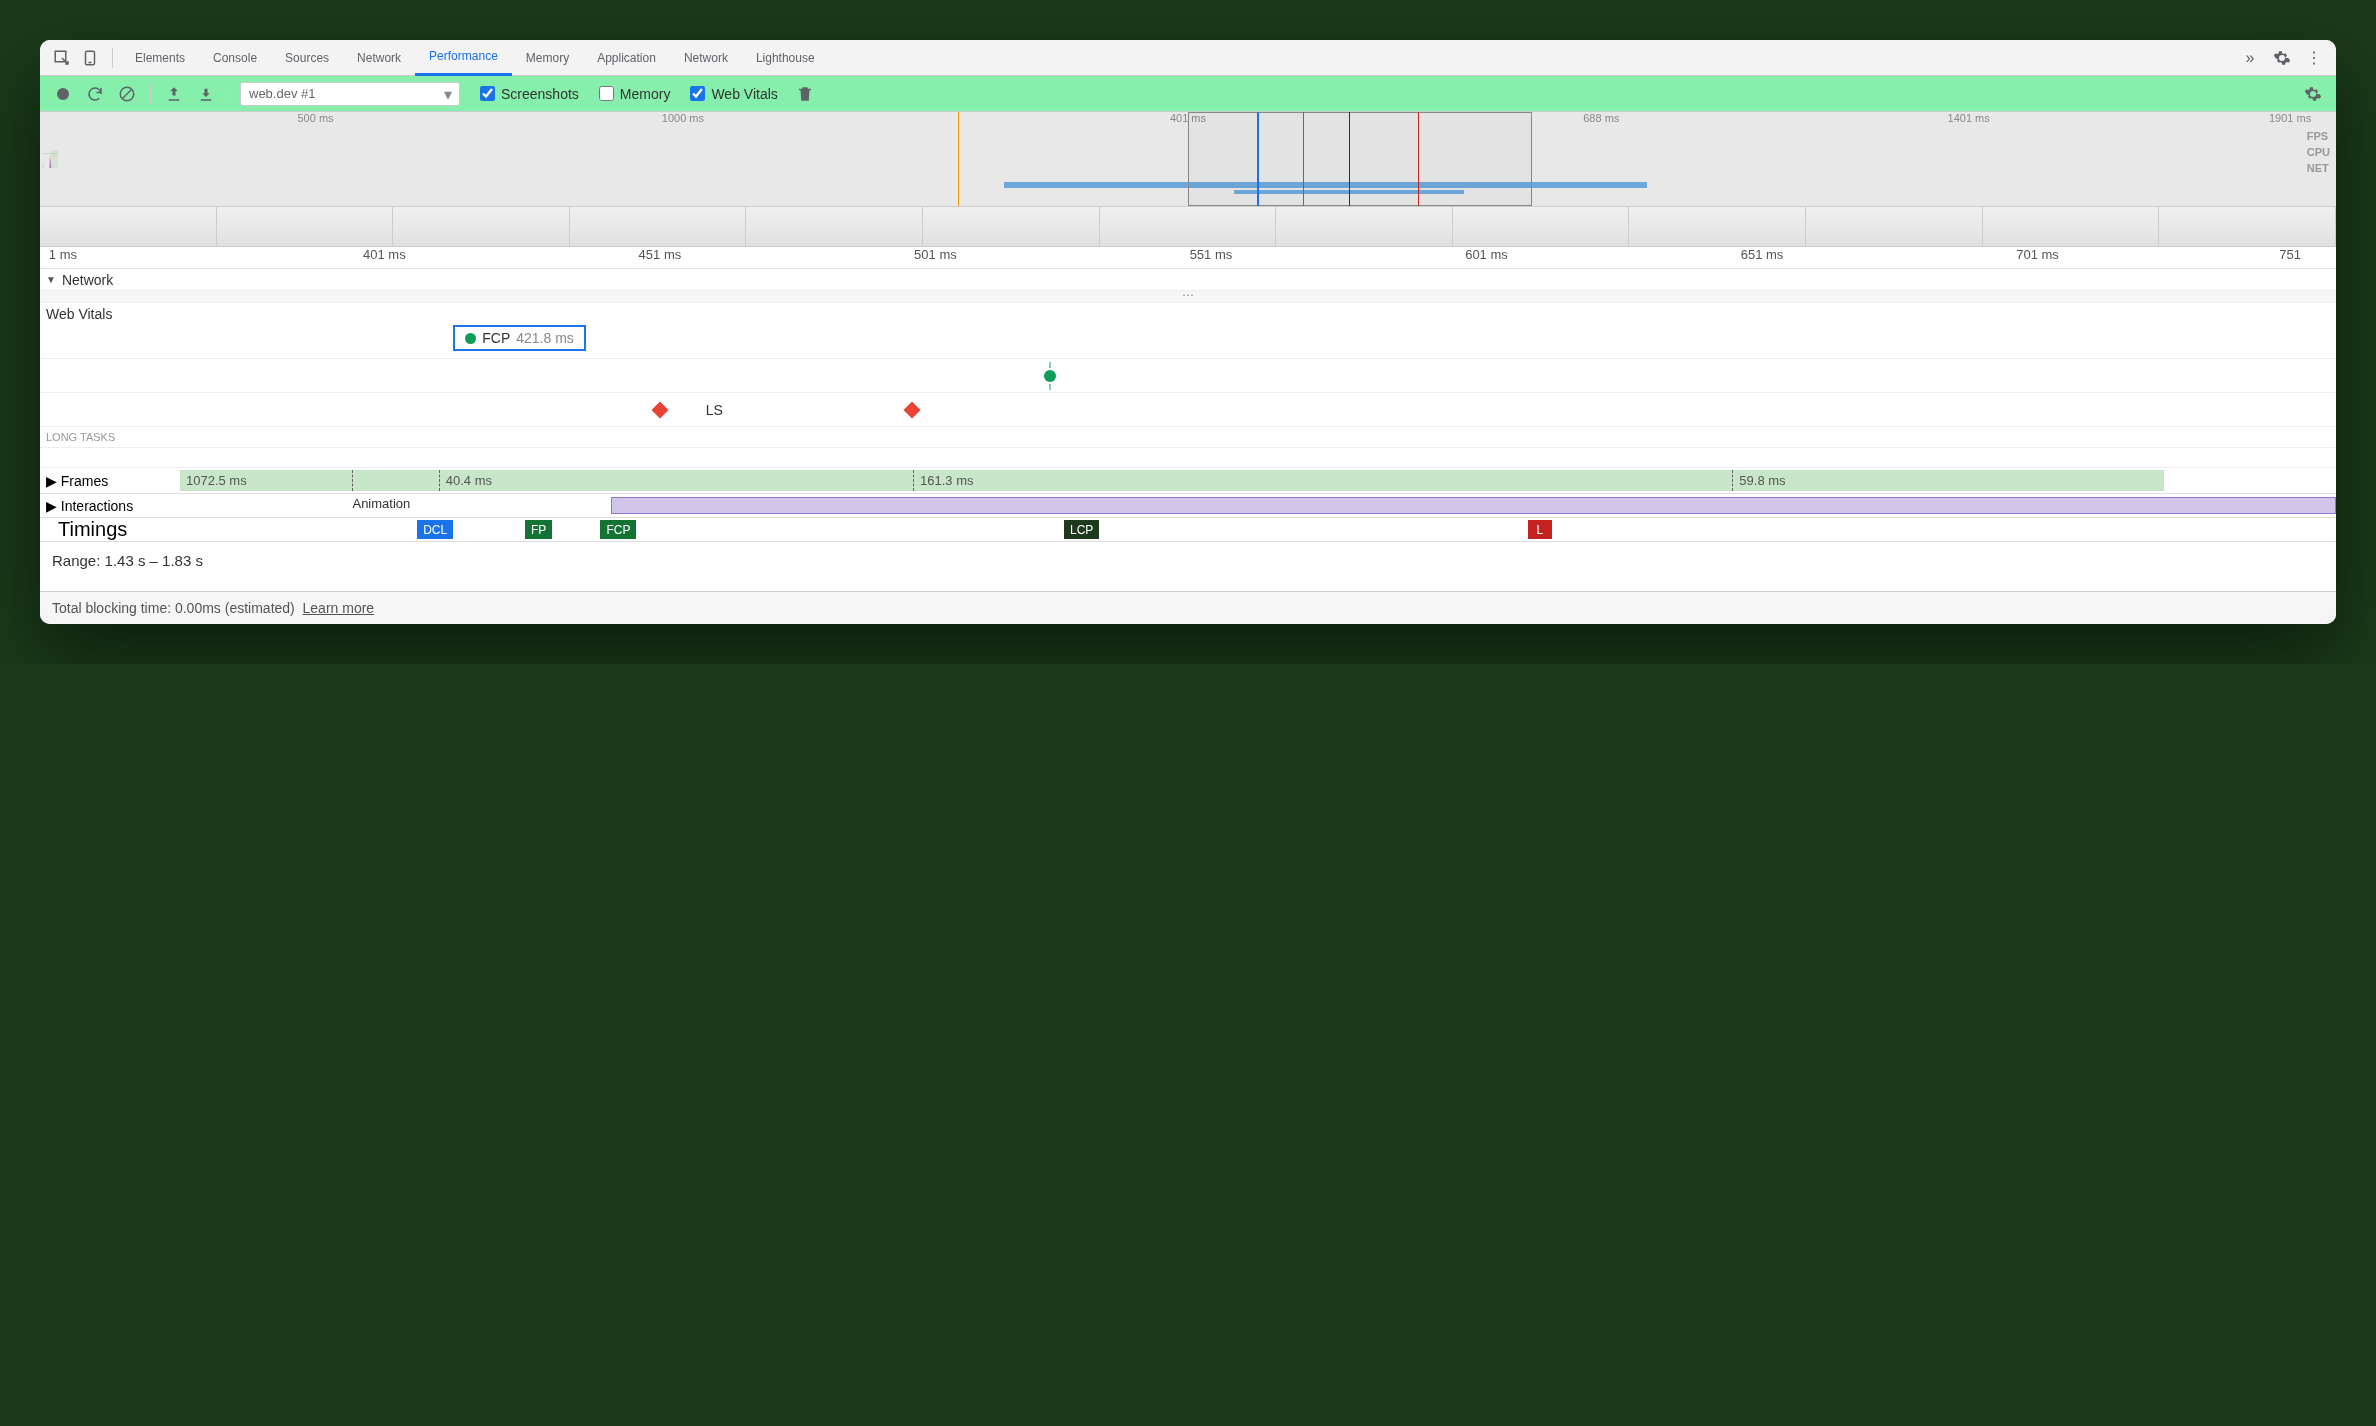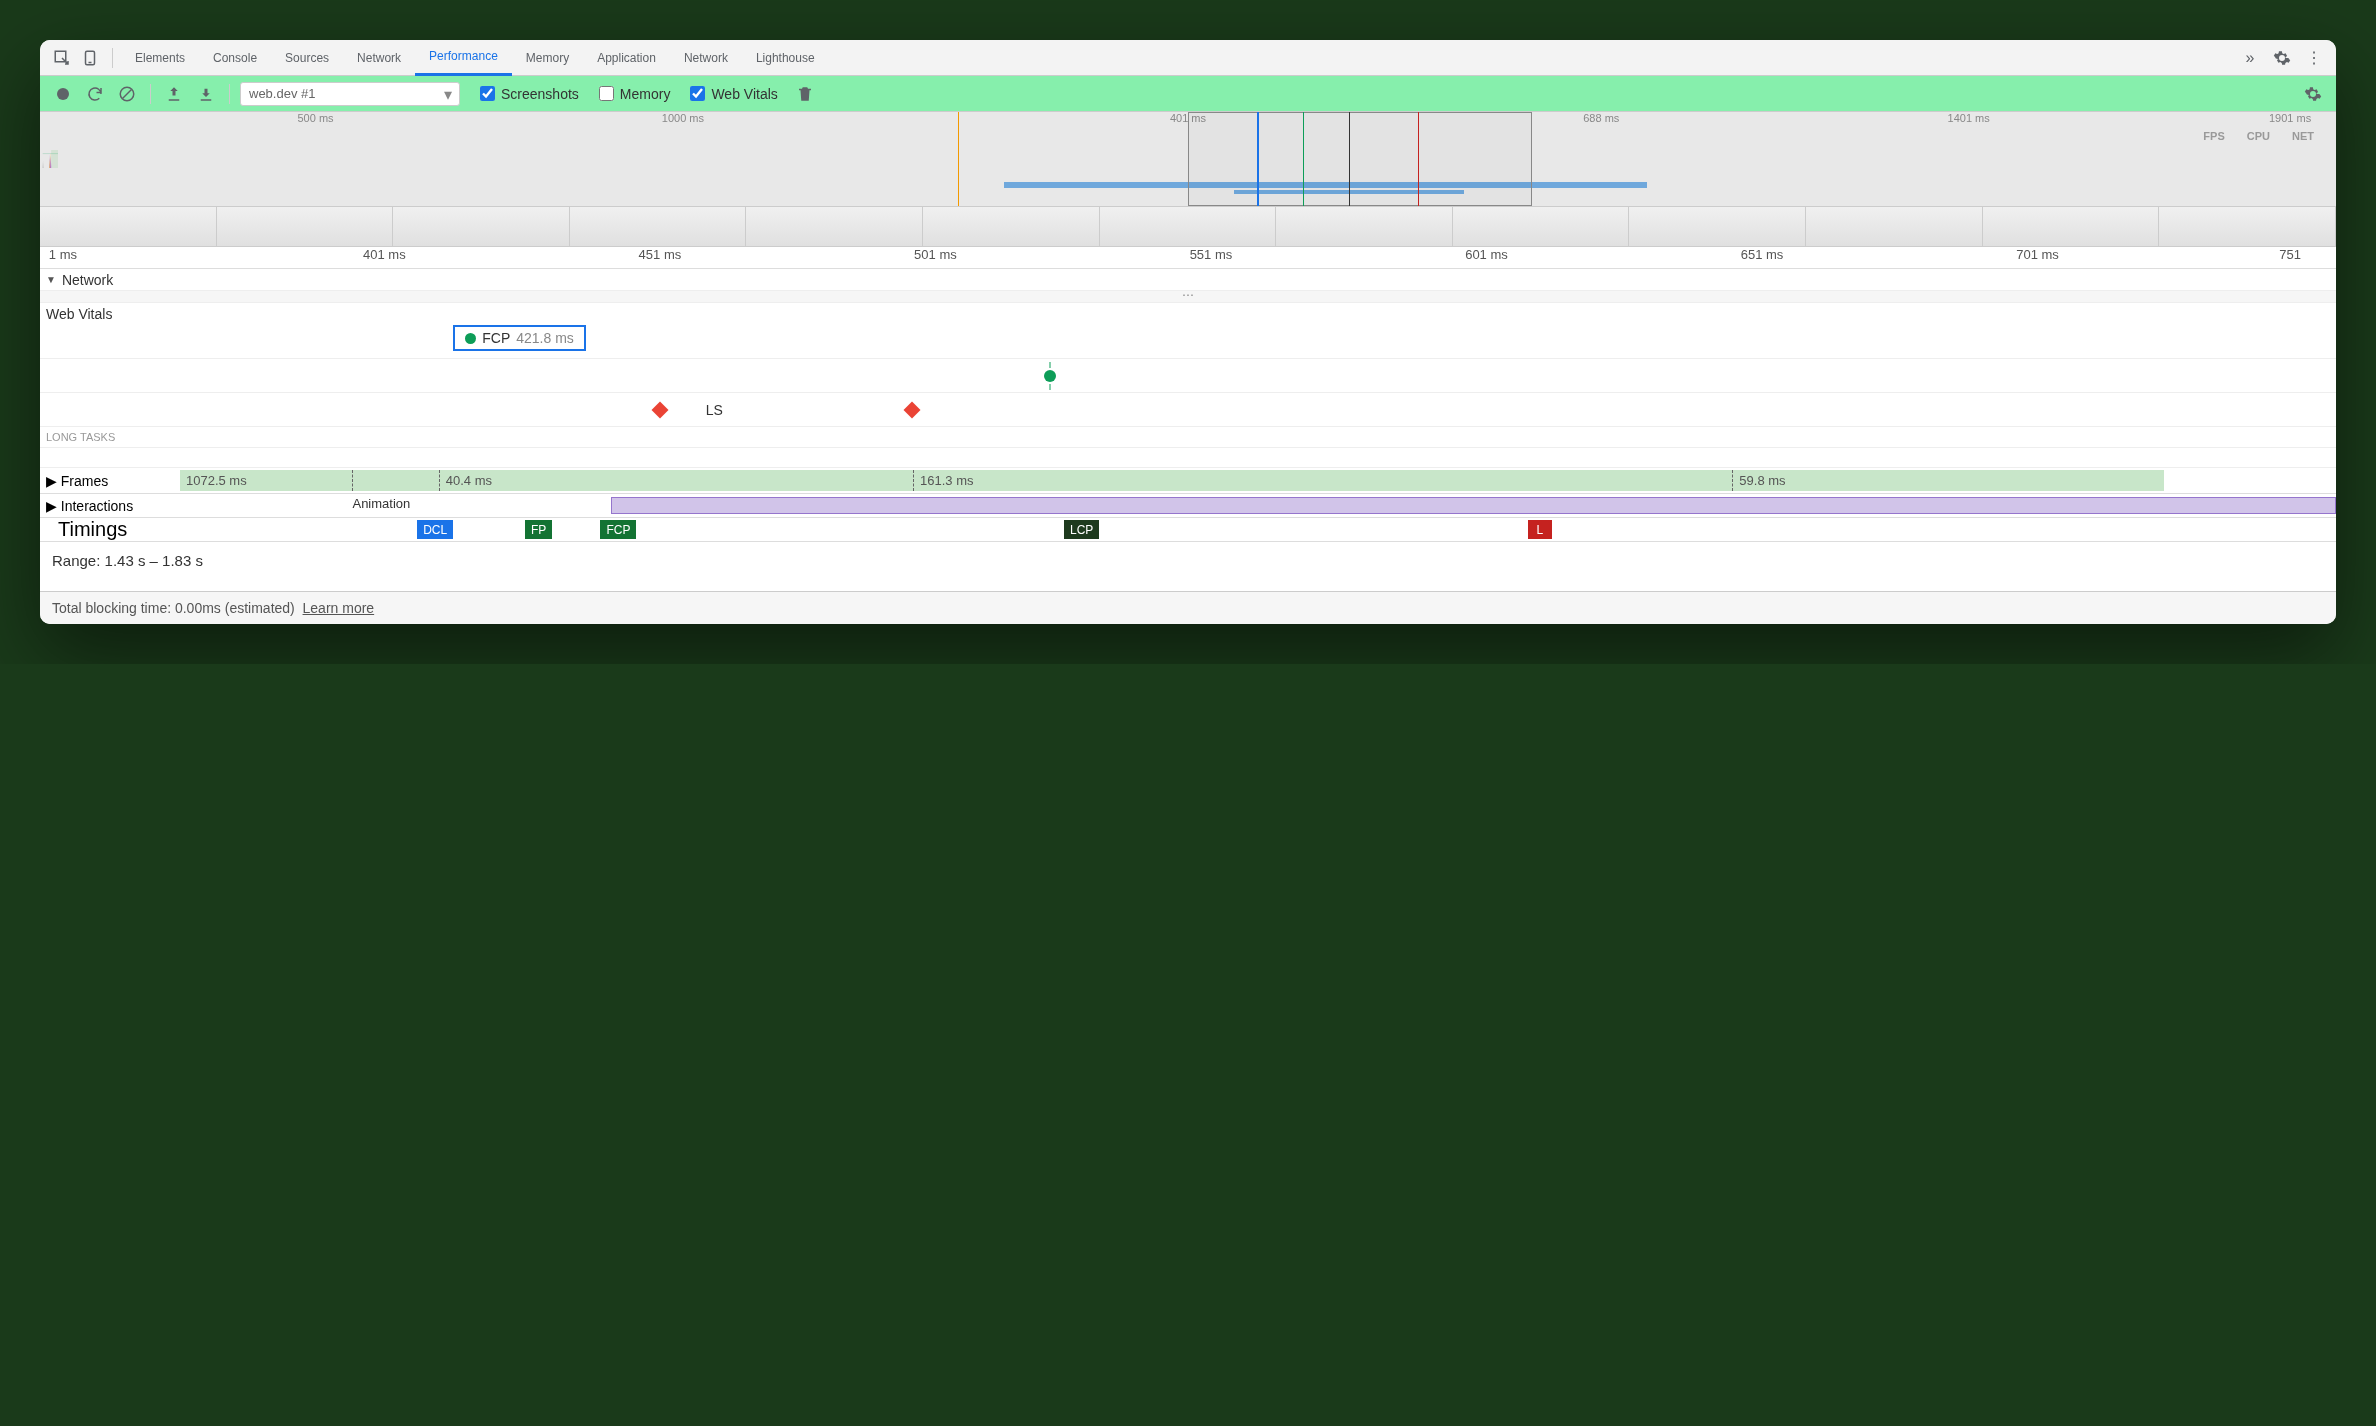--- a/index.html
+++ b/index.html
@@ -22,21 +22,21 @@
 .toolbar .btn { width: 26px; height: 26px; display: flex; align-items: center; justify-content: center; color: #5f6368; cursor: pointer; }
 .toolbar .sep { width: 1px; height: 20px; background: #ccc; margin: 0 4px; }
 .toolbar select { border: 1px solid #ccc; background: #fff; height: 24px; font-size: 13px; padding: 0 24px 0 8px; color: #666; appearance: none; border-radius: 3px; min-width: 220px; }
 .select-wrap { position: relative; display: inline-block; }
 .select-wrap::after { content: "▾"; position: absolute; right: 8px; top: 3px; color: #888; pointer-events: none; }
 .checkbox-label { display: flex; align-items: center; gap: 6px; font-size: 14px; color: #333; margin-left: 14px; }
 .checkbox-label input { width: 15px; height: 15px; accent-color: #1a73e8; }
 .overview { position: relative; height: 95px; background: #e8e8e8; border-bottom: 1px solid #ccc; }
 .overview-ticks { position: absolute; top: 0; left: 0; right: 0; height: 18px; display: flex; font-size: 11px; color: #888; }
 .overview-tick { position: absolute; transform: translateX(-50%); }
-.overview-labels { position: absolute; right: 22px; top: 18px; font-size: 11px; color: #999; font-weight: bold; display: flex; gap: 22px; }
+.overview-labels { position: absolute; right: 6px; top: 18px; font-size: 11px; color: #999; font-weight: bold; display: flex; flex-direction: column; gap: 4px; }
 .overview-cpu { position: absolute; left: 0; right: 0; top: 38px; height: 28px; }
 .overview-net { position: absolute; left: 42%; width: 28%; top: 70px; height: 6px; background: #6fa8dc; }
 .overview-net2 { position: absolute; left: 52%; width: 10%; top: 78px; height: 4px; background: #6fa8dc; }
 .overview-viewport { position: absolute; top: 0; bottom: 0; border: 1px solid #888; background: rgba(0,0,0,0.02); }
 .overview-marker { position: absolute; top: 0; bottom: 0; width: 1px; }
 .screenshots { height: 40px; background: #ddd; border-bottom: 1px solid #ccc; display: flex; }
 .screenshots .thumb { flex: 1; border-right: 1px solid #ccc; background: linear-gradient(#f0f0f0, #e0e0e0); position: relative; }
 .timeticks { height: 22px; display: flex; position: relative; font-size: 13px; color: #555; border-bottom: 1px solid #ddd; background: #fff; }
 .timeticks .tick { position: absolute; transform: translateX(-50%); }
 .row-header { display: flex; align-items: center; height: 22px; font-size: 14px; color: #333; background: #fff; border-bottom: 1px solid #eee; padding-left: 6px; gap: 6px; }

